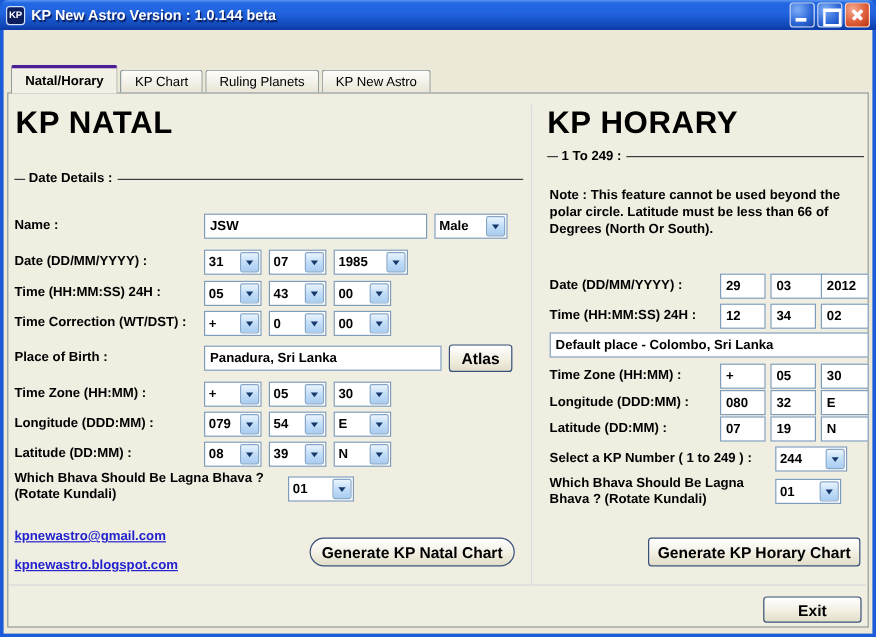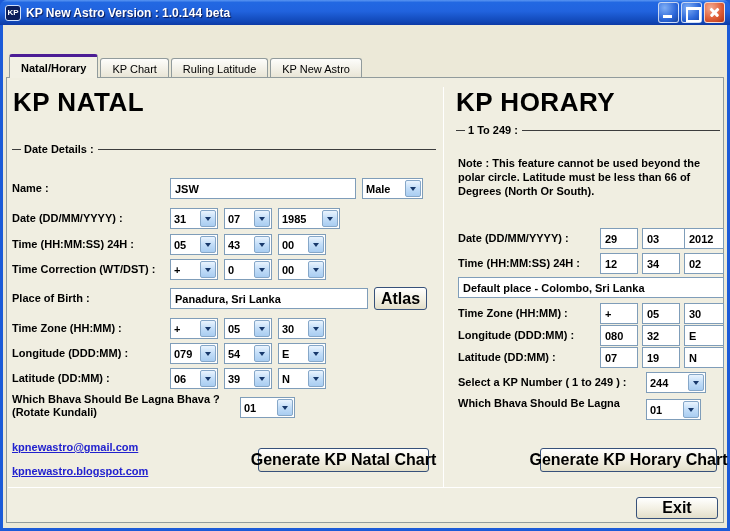--- a/index.html
+++ b/index.html
@@ -46,21 +46,21 @@
 
   .tbx { position:absolute; height:21px; background:#fff; border:1px solid #7F9DB9; font-size:11px;
     font-weight:bold; padding:4px 0 0 4px; white-space:nowrap; overflow:hidden; }
   .combo { position:absolute; height:21px; background:#fff; border:1px solid #7F9DB9; display:flex; align-items:stretch; }
   .combo .cv { flex:1; font-size:11px; font-weight:bold; padding:4px 0 0 3px; white-space:nowrap; overflow:hidden; }
   .combo .ca { width:16px; margin:1px; border:1px solid #86A7C8; border-radius:2px;
     background:linear-gradient(180deg,#EAF4FE,#C2DDF8 50%,#A9CDF1); display:flex; align-items:center; justify-content:center; }
   .combo .ca::after { content:""; border-left:3.5px solid transparent; border-right:3.5px solid transparent; border-top:4.5px solid #17386B; }
 
   .btn { position:absolute; background:linear-gradient(180deg,#FFFFFF,#F2EFE2 55%,#E2DEC9);
-    border:1px solid #37517A; border-radius:3px; font-size:16px; font-weight:bold; color:#000;
+    border:1px solid #37517A; border-radius:3px; font-size:13px; font-weight:bold; color:#000;
     display:flex; align-items:center; justify-content:center; cursor:default; white-space:nowrap; }
   .link { position:absolute; font-size:11px; font-weight:bold; color:#2121CE; text-decoration:underline; cursor:pointer; white-space:nowrap; }
 
   .vdivider { position:absolute; width:1px; background:#8a8a80; border-right:1px solid #ffffff; }
   .hdivider { position:absolute; height:1px; background:#8a8a80; border-bottom:1px solid #ffffff; }
 
   .note { position:absolute; font-size:11px; font-weight:bold; line-height:14px; color:#000; }
 </style>
 </head>
 <body>
@@ -74,21 +74,21 @@
     <div class="tb-btn bluebtn maxb"></div>
     <div class="tb-btn redbtn closeb"></div>
   </div>
 
   <div class="wbody">
 
 
     <div class="tabs">
       <div class="tab active">Natal/Horary</div>
       <div class="tab">KP Chart</div>
-      <div class="tab">Ruling Latitude</div>
+      <div class="tab">Ruling Planets</div>
       <div class="tab">KP New Astro</div>
     </div>
 
     <div class="tabpage"></div>
 
     <div class="h1" style="left:10px; top:62px;">KP NATAL</div>
 
     <div class="grp" style="left:9px; top:118px; width:424px;">
       <span>Date Details :</span>
         <span class="tail"></span>
@@ -170,42 +170,42 @@
       <span class="cv">54</span>
       <span class="ca"></span>
     </div>
     <div class="combo" style="left:275px; top:318px; width:48px;">
       <span class="cv">E</span>
       <span class="ca"></span>
     </div>
 
     <div class="lbl" style="left:9px; top:347px;">Latitude (DD:MM) :</div>
     <div class="combo" style="left:167px; top:343px; width:48px;">
-      <span class="cv">06</span>
+      <span class="cv">08</span>
       <span class="ca"></span>
     </div>
     <div class="combo" style="left:221px; top:343px; width:48px;">
       <span class="cv">39</span>
       <span class="ca"></span>
     </div>
     <div class="combo" style="left:275px; top:343px; width:48px;">
       <span class="cv">N</span>
       <span class="ca"></span>
     </div>
 
     <div class="lbl" style="left:9px; top:368px;">Which Bhava Should Be Lagna Bhava ?</div>
     <div class="lbl" style="left:9px; top:381px;">(Rotate Kundali)</div>
     <div class="combo" style="left:237px; top:372px; width:55px;">
       <span class="cv">01</span>
       <span class="ca"></span>
     </div>
 
     <div class="link" style="left:9px; top:416px;">kpnewastro@gmail.com</div>
     <div class="link" style="left:9px; top:440px;">kpnewastro.blogspot.com</div>
-    <div class="btn" style="left:255px; top:423px; width:171px; height:24px;">Generate KP Natal Chart</div>
+    <div class="btn" style="left:255px; top:423px; width:171px; height:24px;border-radius:12px;">Generate KP Natal Chart</div>
 
     <div class="vdivider" style="left:440px; top:62px; height:400px;"></div>
     <div class="hdivider" style="left:5px; top:462px; width:713px;"></div>
 
     <div class="h1" style="left:453px; top:62px;">KP HORARY</div>
 
     <div class="grp" style="left:453px; top:99px; width:264px;">
       <span>1 To 249 :</span>
         <span class="tail"></span>
     </div>
@@ -239,20 +239,21 @@
     <div class="tbx" style="left:639px; top:322px; width:38px;">19</div>
     <div class="tbx" style="left:681px; top:322px; width:40px;">N</div>
 
     <div class="lbl" style="left:455px; top:351px;">Select a KP Number ( 1 to 249 ) :</div>
     <div class="combo" style="left:643px; top:347px; width:60px;">
       <span class="cv">244</span>
       <span class="ca"></span>
     </div>
 
     <div class="lbl" style="left:455px; top:372px;">Which Bhava Should Be Lagna</div>
+    <div class="lbl" style="left:455px; top:385px;">Bhava ? (Rotate Kundali)</div>
     <div class="combo" style="left:643px; top:374px; width:55px;">
       <span class="cv">01</span>
       <span class="ca"></span>
     </div>
 
     <div class="btn" style="left:537px; top:423px; width:177px; height:24px;">Generate KP Horary Chart</div>
     <div class="btn" style="left:633px; top:472px; width:82px; height:22px;">Exit</div>
 
   </div>
 </div>

